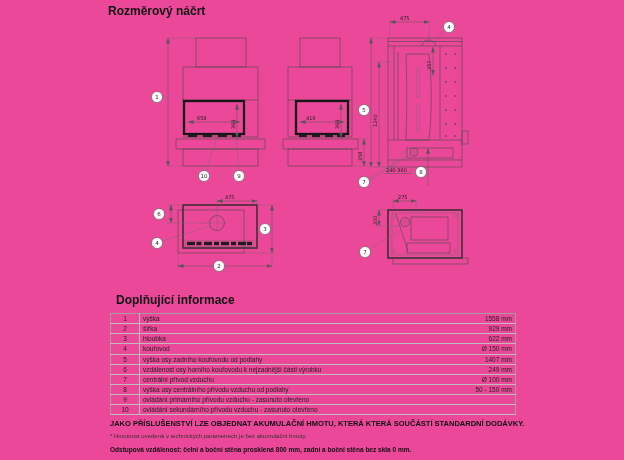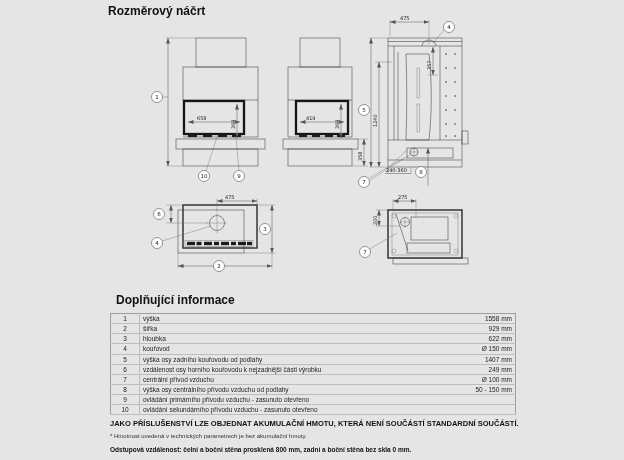--- a/index.html
+++ b/index.html
@@ -1,16 +1,16 @@
 <!DOCTYPE html>
 <html><head>
 <meta charset="utf-8">
 <style>
   html,body{margin:0;padding:0;background:#fff;}
-  .page{position:relative;width:624px;height:460px;background:#e5e5e5;overflow:hidden;
+  .page{position:relative;width:624px;height:460px;background:#ec4899;overflow:hidden;
         font-family:"Liberation Sans", sans-serif;color:#111;}
   .title{position:absolute;left:108px;top:4px;font-size:12px;font-weight:bold;}
   .info-title{position:absolute;left:108px;top:293px;font-size:12px;font-weight:bold;margin-left:8px;}
   svg{position:absolute;left:0;top:0;}
   .ln{stroke:#4a4a4a;stroke-width:0.6;fill:none;}
   .thin{stroke:#6a6a6a;stroke-width:0.4;fill:none;}
   .thick{stroke:#161616;stroke-width:2.3;fill:none;}
   .mid{stroke:#2a2a2a;stroke-width:1.4;fill:none;}
   .dim{stroke:#555;stroke-width:0.5;fill:none;}
   .dima{stroke:#555;stroke-width:0.5;fill:none;marker-start:url(#arr);marker-end:url(#arr);}
@@ -318,17 +318,17 @@
         </tr>
         <tr>
           <td class="num">10</td>
           <td>ovládání sekundárního přívodu vzduchu - zasunuto otevřeno</td>
           <td class="val"></td>
         </tr>
       </tbody>
     </table>
   </div>
 
-  <div class="note-accessory">JAKO PŘÍSLUŠENSTVÍ LZE OBJEDNAT AKUMULAČNÍ HMOTU, KTERÁ NENÍ SOUČÁSTÍ STANDARDNÍ SOUČÁSTÍ.</div>
+  <div class="note-accessory">JAKO PŘÍSLUŠENSTVÍ LZE OBJEDNAT AKUMULAČNÍ HMOTU, KTERÁ KTERÁ SOUČÁSTÍ STANDARDNÍ DODÁVKY.</div>
   <div class="note-weight">* Hmotnost uvedená v technických parametrech je bez akumulační hmoty.</div>
   <div class="note-clearance">Odstupová vzdálenost: čelní a boční stěna prosklená 800 mm, zadní a boční stěna bez skla 0 mm.</div>
 
 </div>
 
 </body></html>

